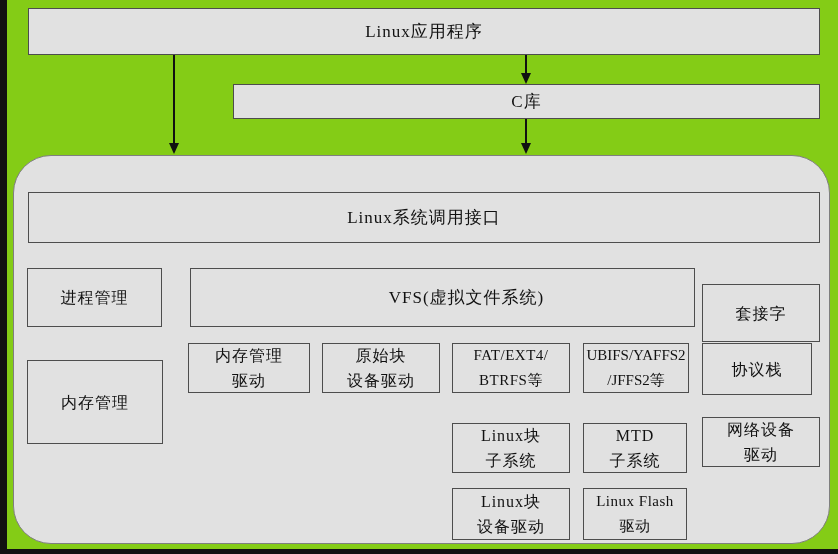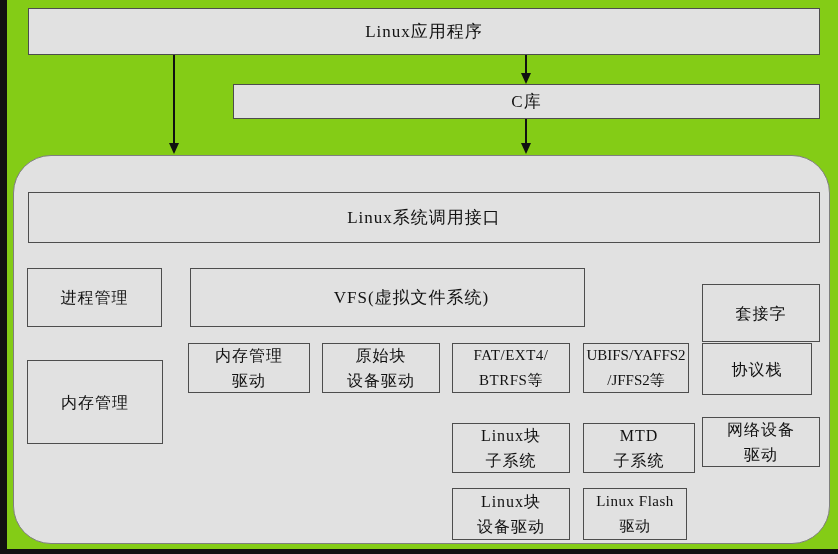--- a/index.html
+++ b/index.html
@@ -38,30 +38,30 @@
     text-align:center;
     white-space:pre-line;
     font-size:16px;line-height:25px;
     letter-spacing:1px;
   }
   
   #n-app     {left:28px; top:8px;  width:792px;height:47px;font-size:17px;}
   #n-clib    {left:233px;top:84px; width:587px;height:35px;font-size:17px;}
   #n-syscall {left:28px; top:192px;width:792px;height:51px;font-size:17px;}
   #n-process {left:27px; top:268px;width:135px;height:59px;}
-  #n-vfs     {left:190px;top:268px;width:395px;height:59px;font-size:17px;padding-left:48px;}
+  #n-vfs     {left:190px;top:268px;width:505px;height:59px;font-size:17px;padding-left:48px;}
   #n-socket  {left:702px;top:268px;width:118px;height:58px;margin-top:16px;}
   #n-chardev {left:188px;top:343px;width:122px;height:50px;}
   #n-rawblock{left:322px;top:343px;width:118px;height:50px;}
   #n-fat     {left:452px;top:343px;width:118px;height:50px;font-size:15px;letter-spacing:0.5px;}
   #n-ubifs   {left:583px;top:343px;width:106px;height:50px;font-size:15px;letter-spacing:0;}
   #n-protocol{left:702px;top:343px;width:110px;height:52px;}
   #n-memory  {left:27px; top:360px;width:136px;height:84px;}
   #n-blocksub{left:452px;top:423px;width:118px;height:50px;}
-  #n-mtdsub  {left:583px;top:423px;width:112px;height:50px;}
+  #n-mtdsub  {left:583px;top:423px;width:104px;height:50px;}
   #n-netdrv  {left:702px;top:417px;width:118px;height:50px;}
   #n-blockdrv{left:452px;top:488px;width:118px;height:52px;}
   #n-flashdrv{left:583px;top:488px;width:104px;height:52px;font-size:15px;letter-spacing:0.5px;}
 
   .arrow-line{position:absolute;width:1.5px;background:var(--arrow);}
   .arrow-head{
     position:absolute;width:0;height:0;
     border-left:5px solid transparent;
     border-right:5px solid transparent;
     border-top:11px solid var(--arrow);

